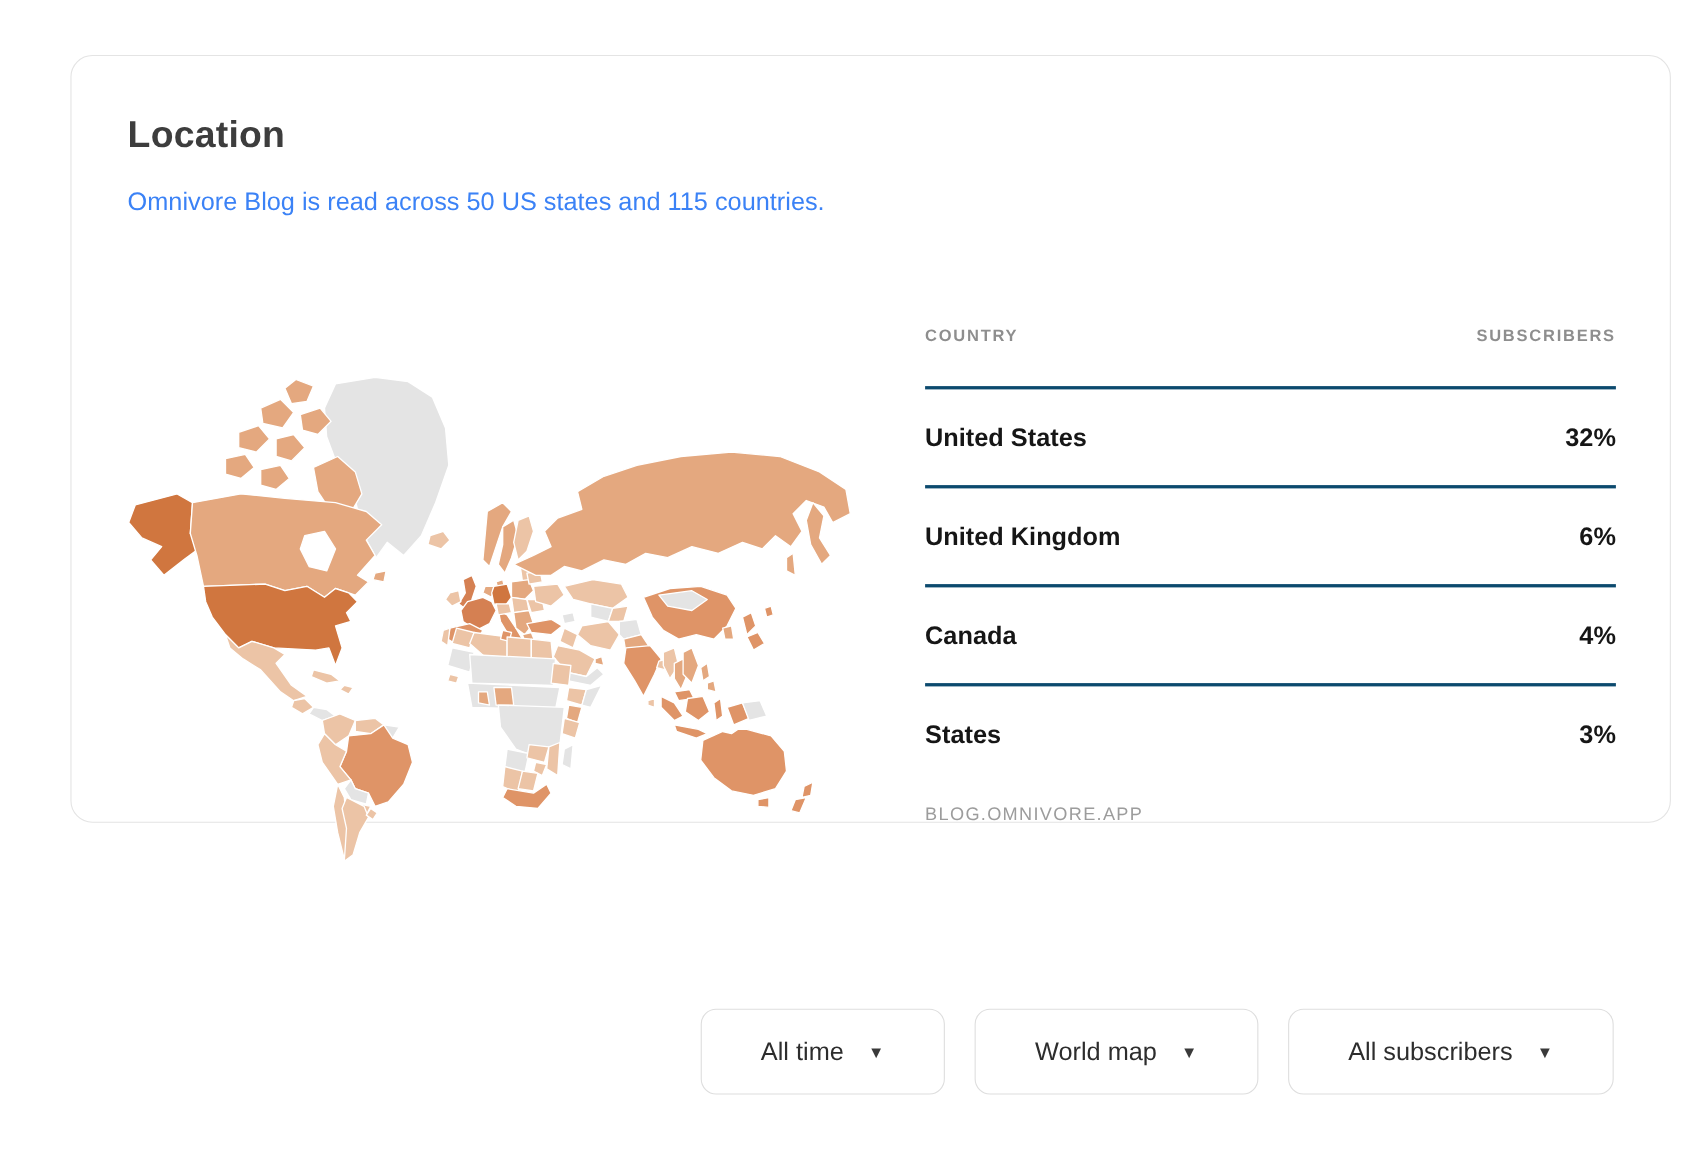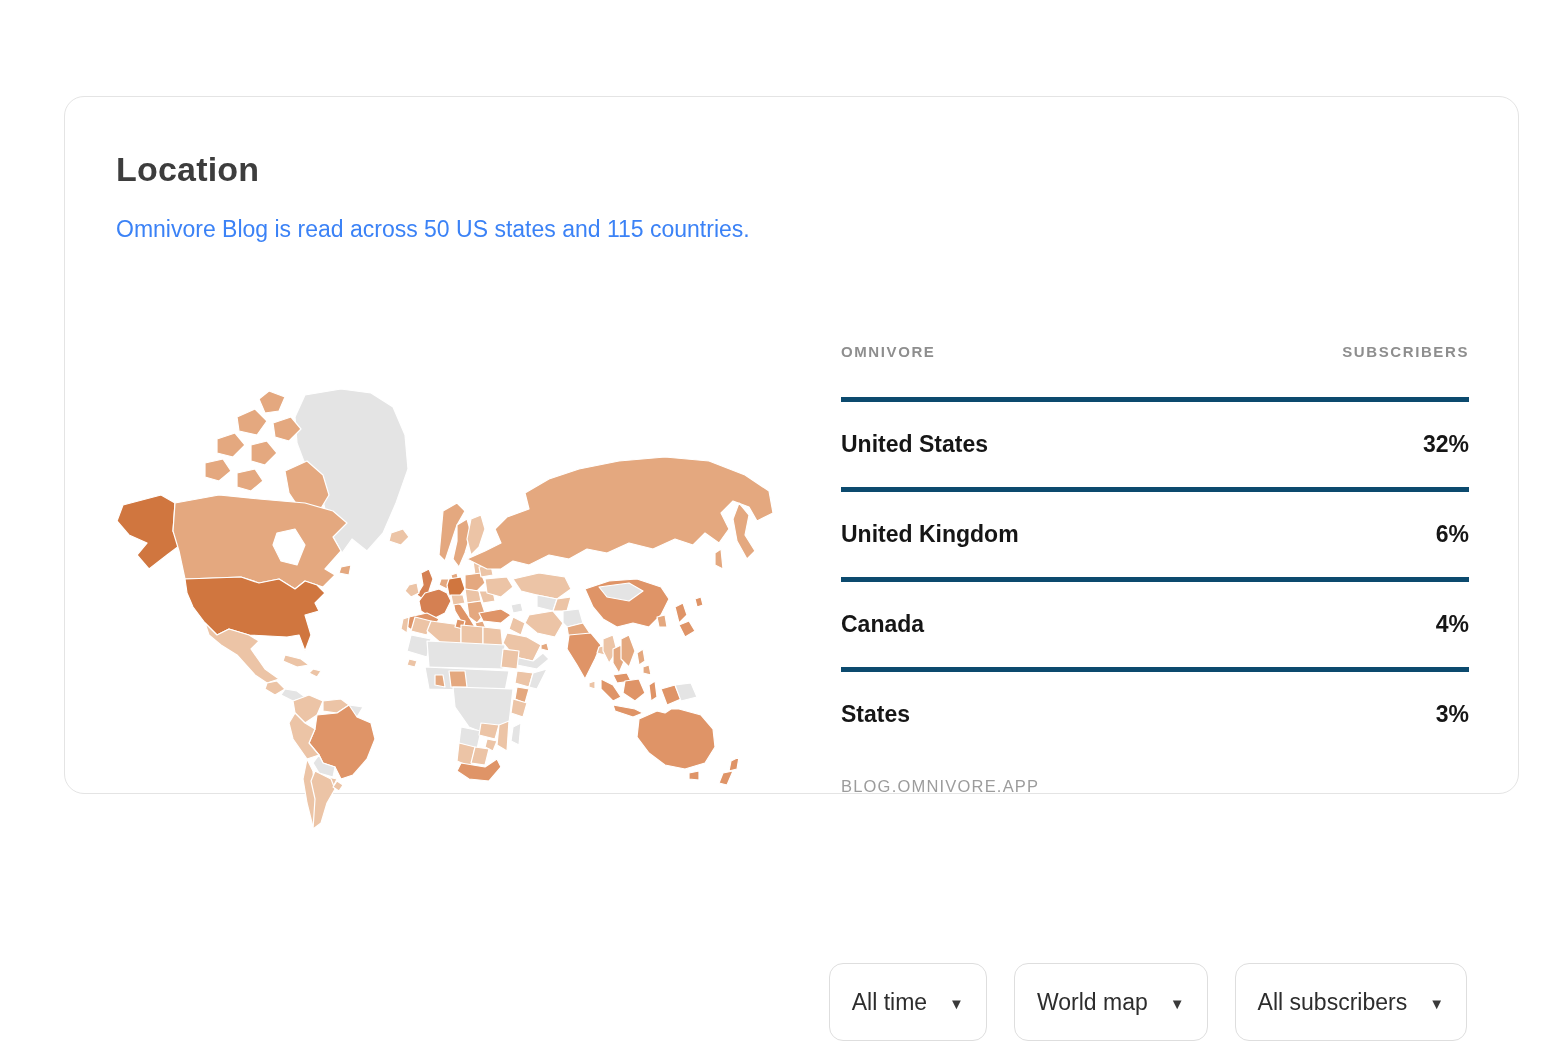--- a/index.html
+++ b/index.html
@@ -1,41 +1,41 @@
 <!DOCTYPE html>
 <html><head>
 <meta charset="utf-8">
 <style>
   * { margin:0; padding:0; box-sizing:border-box; }
   html,body { width:1546px; height:1064px; background:#ffffff;
     font-family:"Liberation Sans", sans-serif; }
   .card { position:absolute; left:64px; top:50px; width:1455px; height:698px;
-    background:#fff; border:1.5px solid #e4e4e4; border-radius:20px;margin-top:46px; }
+    background:#fff; border:1.5px solid #e4e4e4; border-radius:20px; }
   .title { position:absolute; left:51px; top:53px; font-size:34px; font-weight:700;
     color:#3d3d3d; letter-spacing:.2px; }
   .subtitle { position:absolute; left:51px; top:119px; font-size:23px; color:#3b82f6; }
   .map-wrap { position:absolute; left:44px; top:286px; width:690px; height:460px; }
   .map-wrap svg { width:100%; height:100%; display:block; }
   .map-wrap polygon, .map-wrap path { stroke:#ffffff; stroke-width:1.2; stroke-linejoin:round; }
   .c0{fill:#e4e4e4}.c2{fill:#ecc4a6}.c3{fill:#e4a87f}
   .c4{fill:#df9467}.c5{fill:#d58052}.c6{fill:#d0763f}
   .sea{fill:#ffffff}
   .table { position:absolute; left:776px; top:246px; width:628px; }
   .thead { display:flex; justify-content:space-between; color:#8e8e8e;
     font-size:15px; font-weight:600; letter-spacing:1.6px; padding-bottom:37px; }
   .trow { height:90px; display:flex; align-items:center; justify-content:space-between;
-    border-top:5px solid #0c4a6e; font-size:23px; color:#161616; }
+    border-top:3px solid #0c4a6e; font-size:23px; color:#161616; }
   .trow:last-of-type { border-bottom:1px solid #dcdcdc; }
   .trow .country { font-weight:700; }
   .trow .pct { font-weight:700; }
   .tfooter { margin-top:20px; text-align:left; font-size:16.5px; color:#9c9c9c;
     letter-spacing:1.2px; font-weight:400; }
   .filters { position:absolute; top:866px; right:51px; display:flex; gap:27px; }
   .fbtn { height:78px; border:1.5px solid #dedede; border-radius:14px; background:#fff;
-    display:flex; align-items:center; gap:22px; padding:0 22px; font-size:23px;
+    display:flex; align-items:center; gap:22px; padding:0 54px; font-size:23px;
     color:#2d2d2d; cursor:pointer; font-family:"Liberation Sans", sans-serif; }
   .fbtn .caret { font-size:15px; color:#3a3a3a; line-height:1; padding-top:3px; }
 </style>
 </head>
 <body>
 
 <div class="card">
 
   <div class="title">Location</div>
   <div class="subtitle">Omnivore Blog is read across 50 US states and 115 countries.</div>
@@ -174,21 +174,21 @@
         <path class="c4" d="M530,336 L548,328 L556,330 L562,326 L570,326 L592,332 L604,346 L606,364 L596,380 L576,386 L556,382 L540,370 L528,354 Z"></path>
         <polygon class="c4" points="580,390 590,388 590,397 580,396"></polygon>
         <polygon class="c4" points="622,378 630,374 628,386 620,388"></polygon>
         <polygon class="c4" points="614,390 624,388 618,402 610,400"></polygon>
       </g>
     </svg>
   </div>
 
   <div class="table">
     <div class="thead">
-      <span>OMNIVORE</span>
+      <span>COUNTRY</span>
       <span>SUBSCRIBERS</span>
     </div>
     <div class="trow">
       <span class="country">United States</span>
       <span class="pct">32%</span>
     </div>
     <div class="trow">
       <span class="country">United Kingdom</span>
       <span class="pct">6%</span>
     </div>

